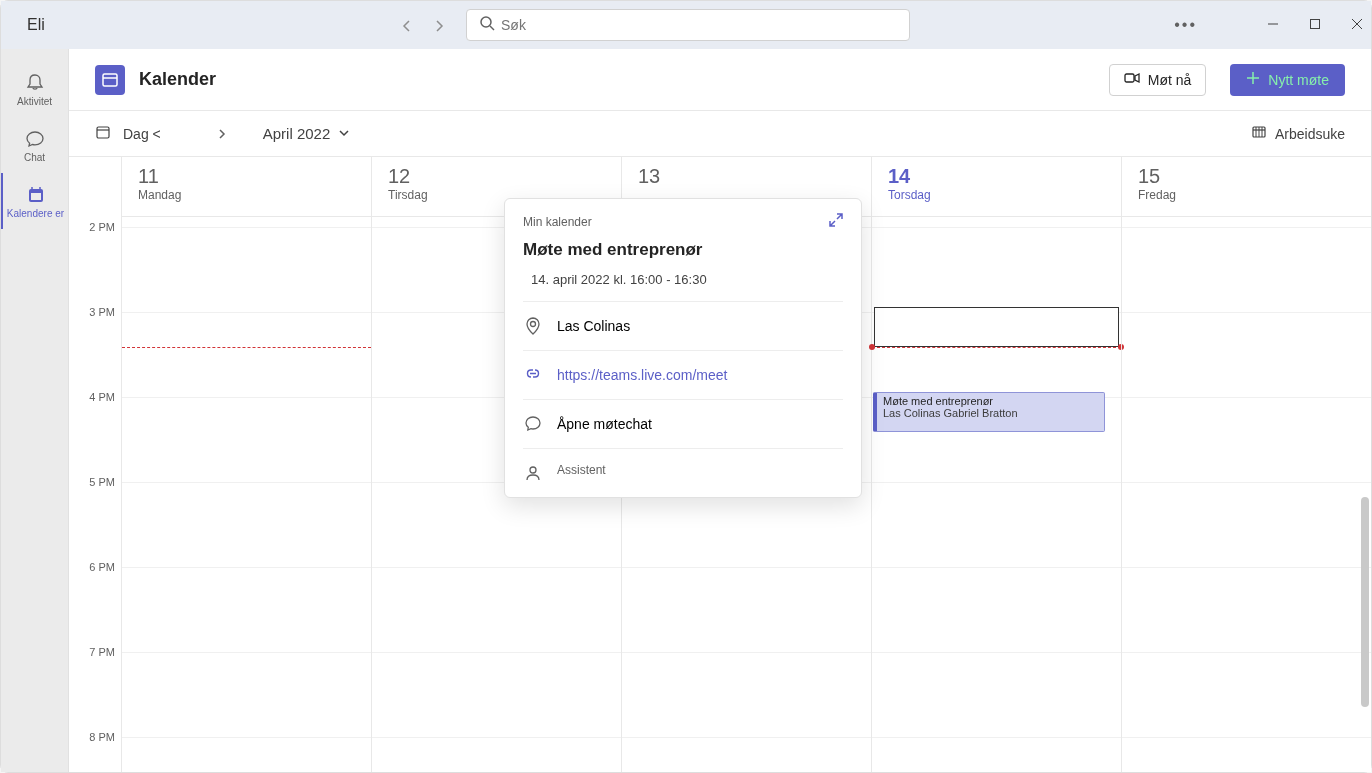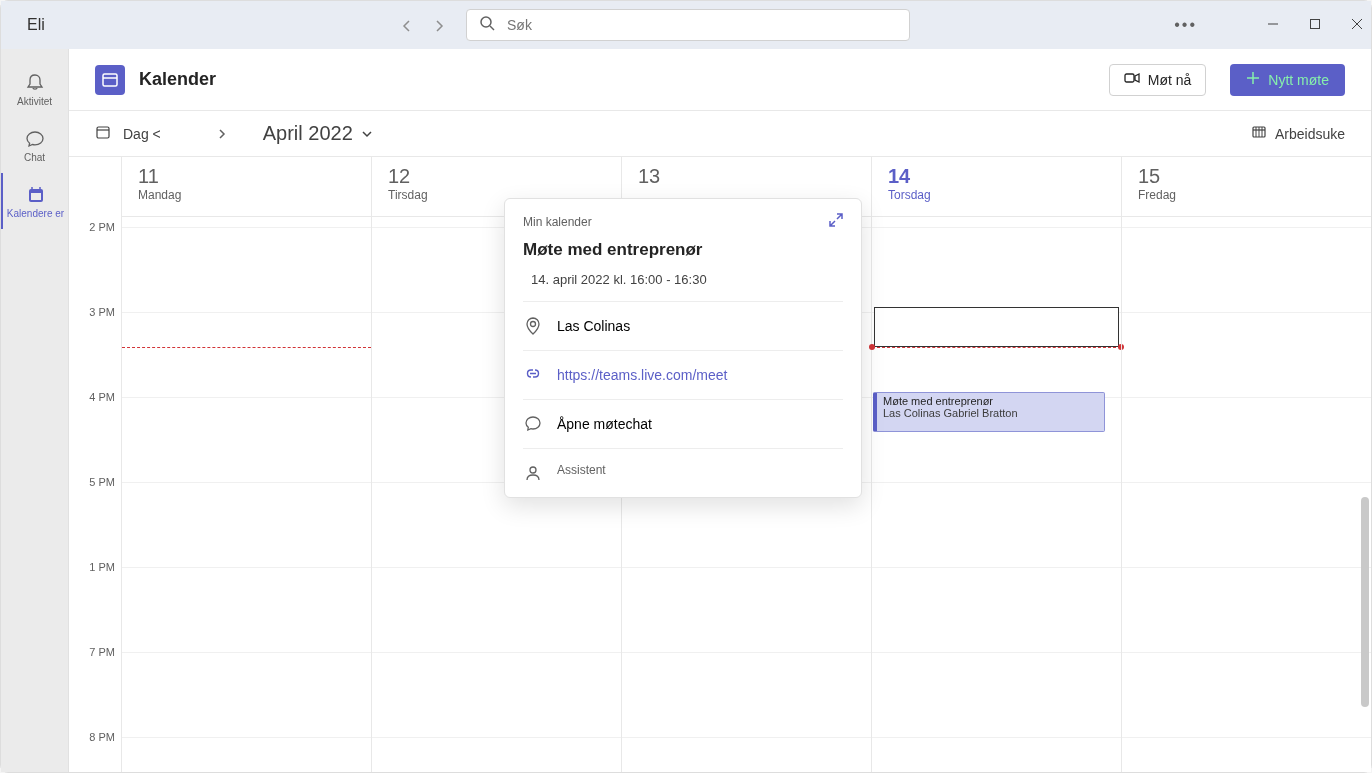--- a/index.html
+++ b/index.html
@@ -49,21 +49,21 @@
       position: absolute;
       left: 465px;
       width: 444px;
       height: 32px;
       background: #fff;
       border: 1px solid #d1d1d1;
       border-radius: 4px;
       display: flex;
       align-items: center;
       padding: 0 12px;
-      gap: 12px;
+      gap: 6px;
     }
     .searchbar svg { color: #616161; }
     .searchbar input {
       border: none;
       outline: none;
       font-size: 14px;
       color: #616161;
       width: 100%;
     }
     .window-controls {
@@ -191,21 +191,21 @@
       font-size: 14px;
       cursor: pointer;
     }
     .toolbar .pager-arrow {
       color: #616161;
       cursor: pointer;
       padding: 0 4px;
     }
     .toolbar .month-label {
       margin-left: 20px;
-      font-size: 20px;
+      font-size: 15px;
       display: flex;
       align-items: center;
       gap: 8px;
       cursor: pointer;
     }
     .toolbar .spacer { flex: 1; }
     .toolbar .workweek {
       display: flex;
       align-items: center;
       gap: 8px;
@@ -550,21 +550,21 @@
         </span>
       </div>
 
       <div class="grid-wrap">
         <div class="time-col">
           <div style="height:60px;"></div>
           <div class="time-label" style="top:70px">2 PM</div>
           <div class="time-label" style="top:155px">3 PM</div>
           <div class="time-label" style="top:240px">4 PM</div>
           <div class="time-label" style="top:325px">5 PM</div>
-          <div class="time-label" style="top:410px">1 PM</div>
+          <div class="time-label" style="top:410px">6 PM</div>
           <div class="time-label" style="top:495px">7 PM</div>
           <div class="time-label" style="top:580px">8 PM</div>
         </div>
 
         <div class="days-wrap">
           <div class="day-col">
             <div class="day-header">
               <div class="day-num">11</div>
               <div class="day-name">Mandag</div>
             </div>

